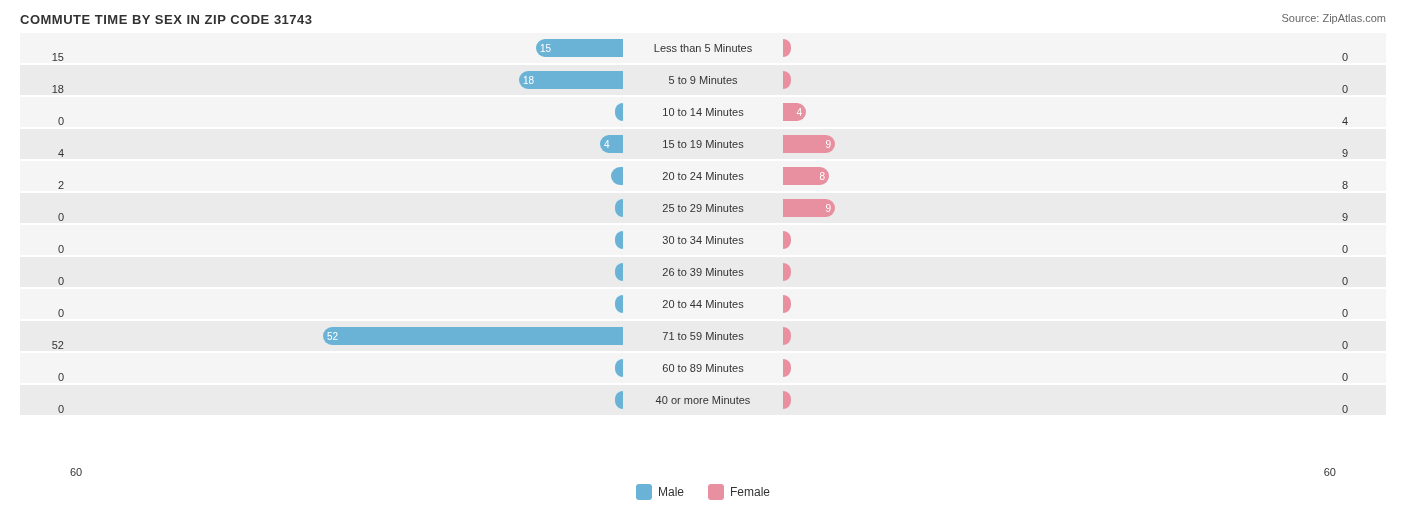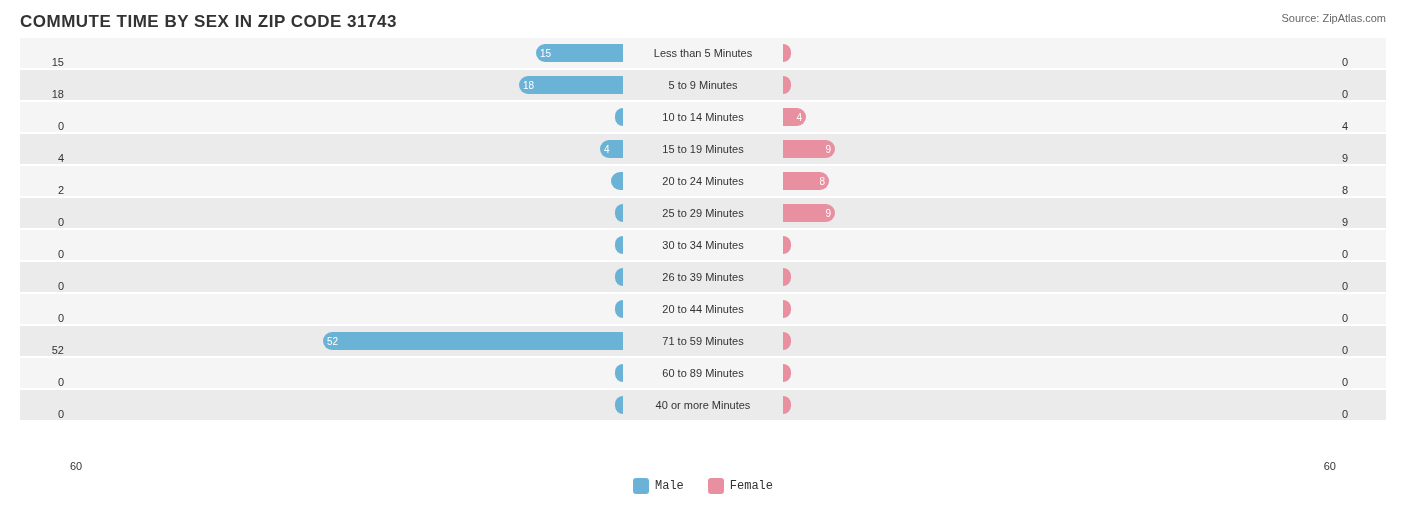--- a/index.html
+++ b/index.html
@@ -10,21 +10,21 @@
       height: 523px;
       overflow: hidden;
     }
     .chart-container {
       width: 1406px;
       height: 523px;
       padding: 12px 20px 40px 20px;
       position: relative;
     }
     .chart-title {
-      font-size: 17px;
+      font-size: 13px;
       font-weight: bold;
       color: #333;
       text-transform: uppercase;
       letter-spacing: 0.5px;
       margin-bottom: 6px;
     }
     .source {
       position: absolute;
       top: 12px;
       right: 20px;
@@ -129,39 +129,38 @@
       padding-right: 4px;
     }
     .legend {
       display: flex;
       justify-content: center;
       align-items: center;
       gap: 24px;
       margin-top: 6px;
       font-size: 12px;
       color: #333;
-      font-family: Liberation Mono, monospace;
     }
     .legend-item {
       display: flex;
       align-items: center;
       gap: 6px;
     }
     .legend-box {
       width: 16px;
       height: 16px;
       border-radius: 3px;
     }
     .axis-labels {
       display: flex;
       justify-content: space-between;
       padding: 0 50px;
       font-size: 11px;
       color: #333;
-      margin-top: 2px;
+      margin-top: 13px;
     }
   </style>
 </head>
 <body>
 
 <div class="chart-container">
   <div class="chart-title">COMMUTE TIME BY SEX IN ZIP CODE 31743</div>
   <div class="source">Source: ZipAtlas.com</div>
 
   <div class="chart-area" id="chart-area">

